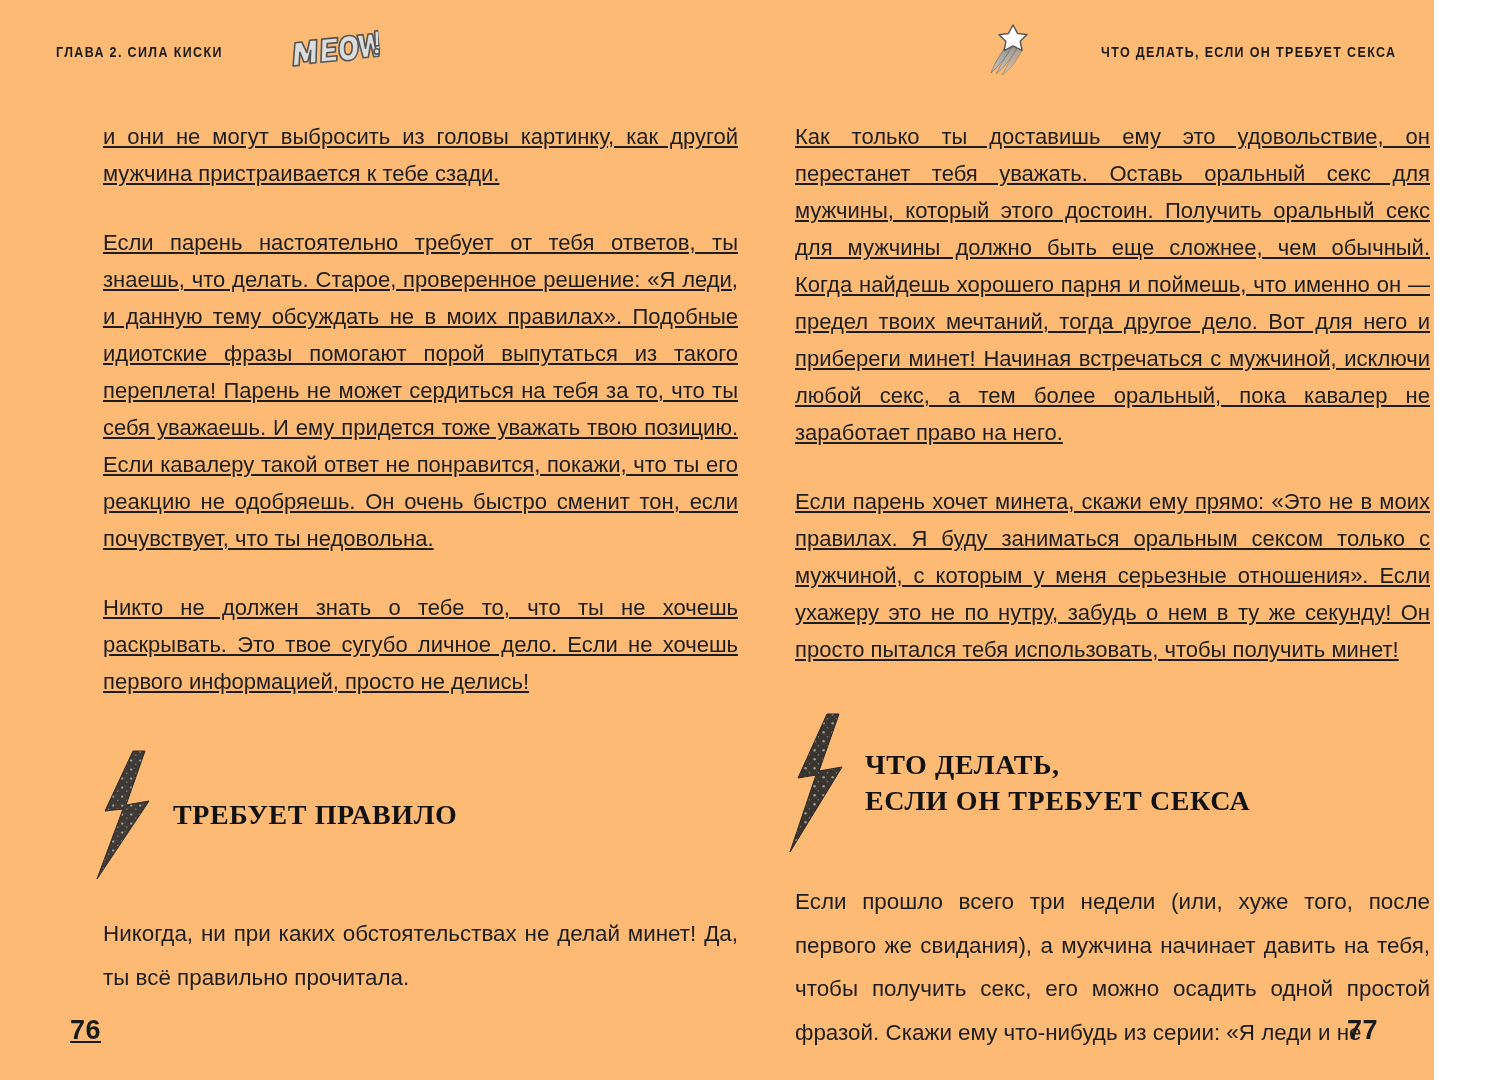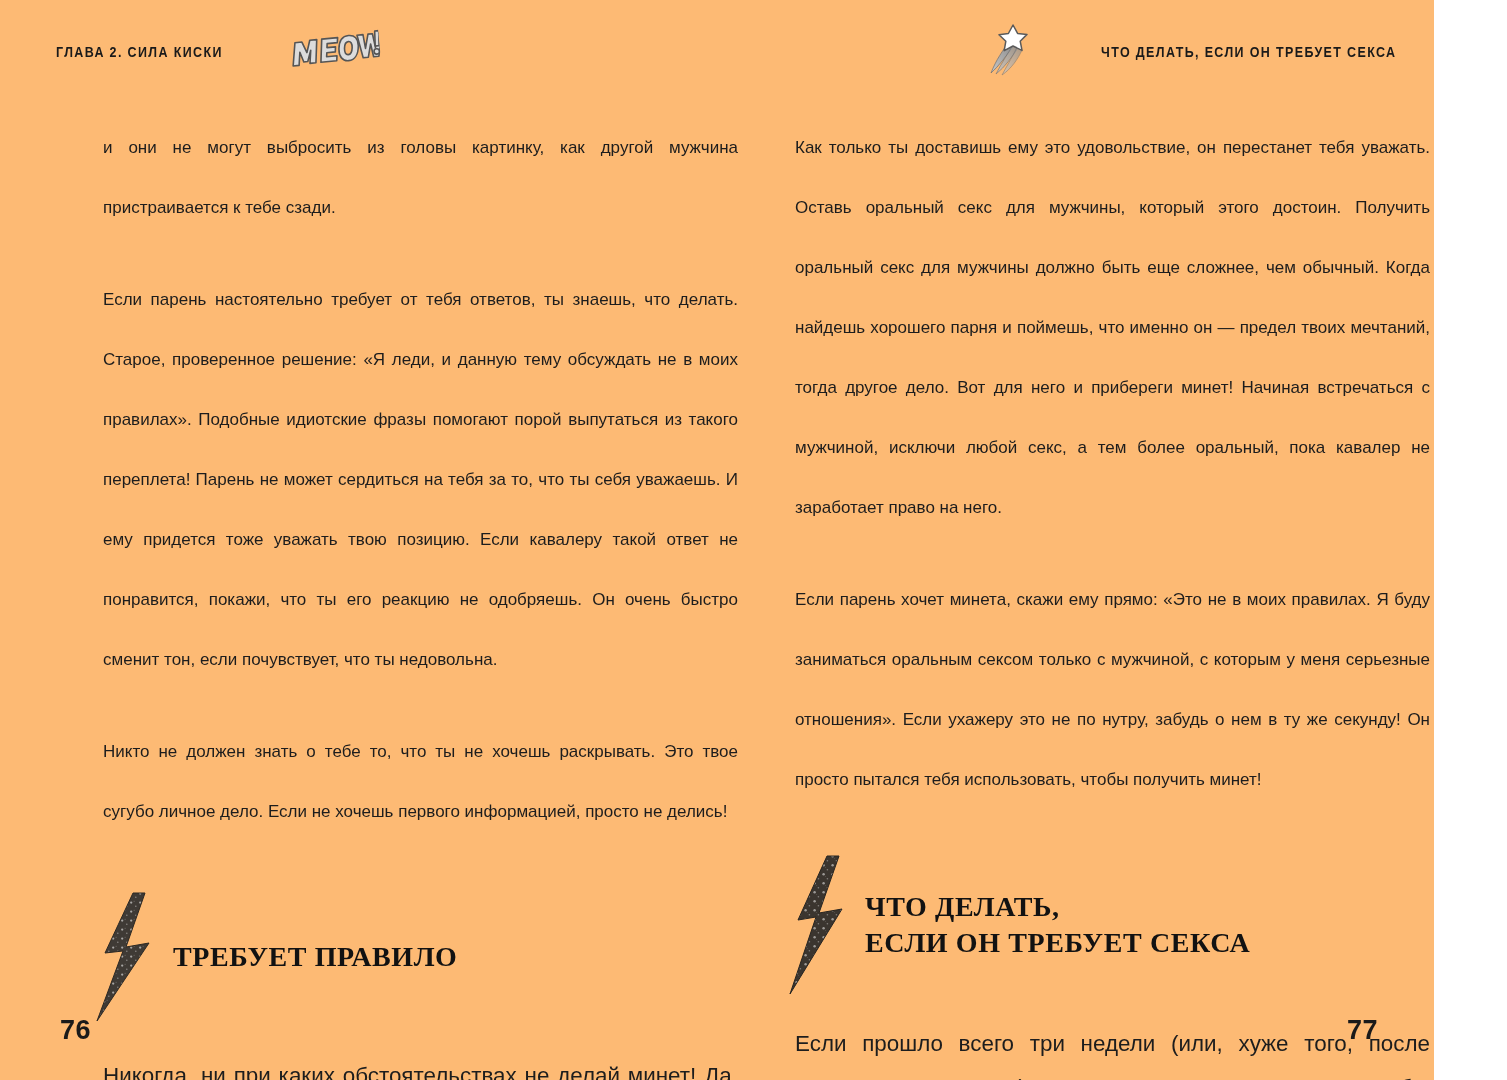--- a/index.html
+++ b/index.html
@@ -63,27 +63,28 @@
   .column {
     position: absolute;
     top: 118px;
     width: 635px;
   }
   .column.left  { left: 103px; }
   .column.right { left: 795px; }
 
   p.body-par {
     margin: 0 0 32px 0;
-    font-size: 17px;
-    line-height: 60px;
+    font-size: 22px;
+    line-height: 37px;
     text-align: justify;
     text-justify: inter-word;
     color: #1d1d1d;
     hyphens: manual;
     font-weight: 400;
+    text-decoration: underline;
   }
   p.body-par:last-child { margin-bottom: 0; }
 
   
   .bolt-heading {
     position: relative;
     display: flex;
     align-items: center;
     min-height: 150px;
     font-family: Liberation Serif, serif;
@@ -121,21 +122,21 @@
 
   
   .folio {
     position: absolute;
     bottom: 34px;
     font-size: 27px;
     font-weight: 700;
     color: #1a1a1a;
     letter-spacing: 0.5px;
   }
-  .folio.left  { left: 60px; }
+  .folio.left  { left: 70px; text-decoration: underline; }
   .folio.right { right: 56px; }
 
   .gutter-shadow {
     position: absolute;
     top: 0;
     left: 753px;
     width: 1px;
     height: 1080px;
     background: transparent;
   }

